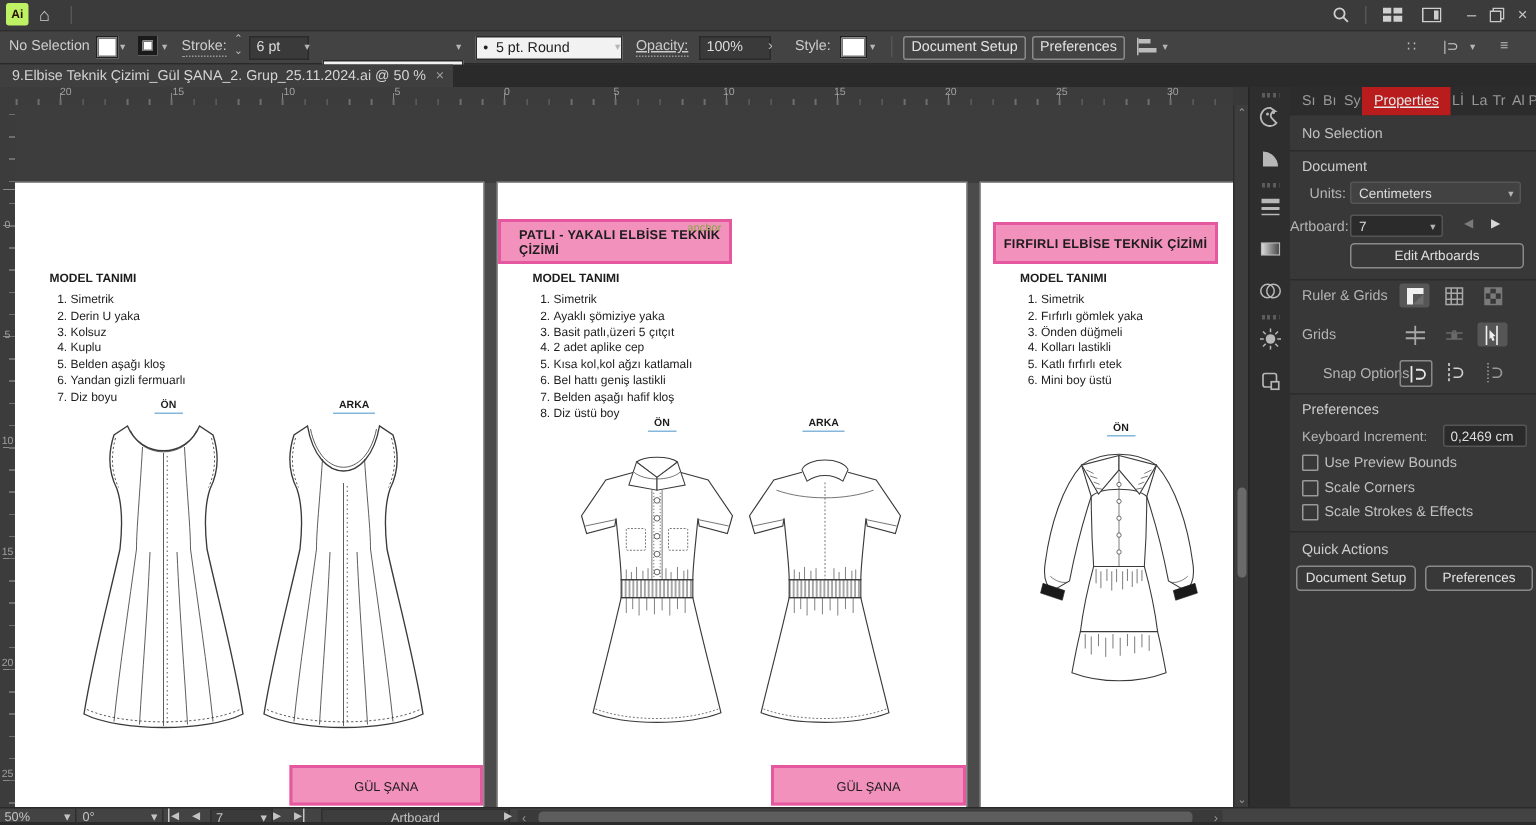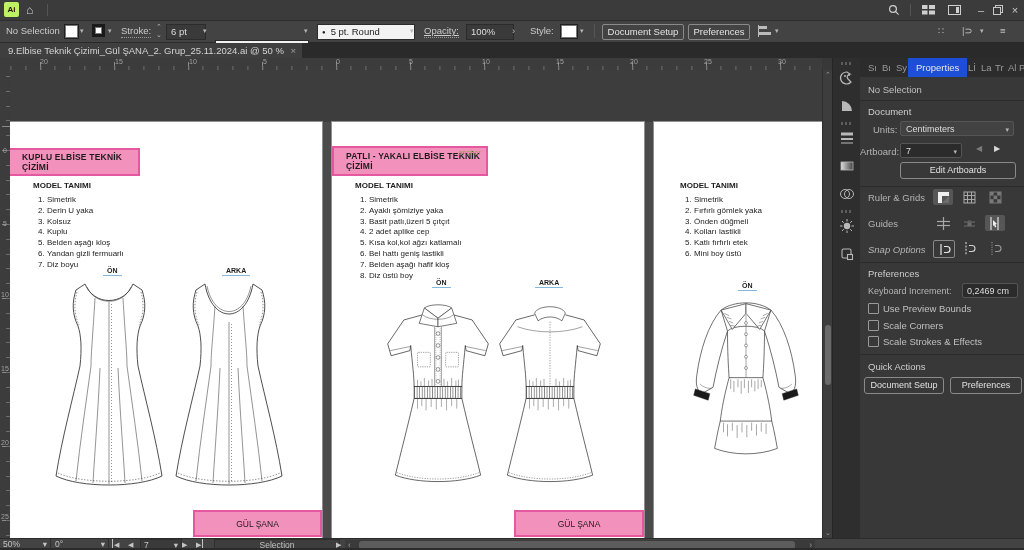--- a/index.html
+++ b/index.html
@@ -57,21 +57,21 @@
   .vscroll{left:822px;top:70px;width:10px;height:468px;background:#3d3d3d;border-left:1px solid #2e2e2e;}
   .vthumb{position:absolute;left:2px;top:255px;width:6px;height:60px;background:#6a6a6a;border-radius:3px;}
   .scrollarr{position:absolute;left:0;width:10px;text-align:center;color:#9a9a9a;font-size:7px;}
   .dock{left:832px;top:58px;width:28px;height:480px;background:#2e2e2e;border-left:1px solid #252525;}
   .dockico{position:absolute;left:6px;width:16px;height:16px;}
   .dock .grip{position:absolute;left:8px;width:12px;height:3px;
       background:repeating-linear-gradient(to right,#5c5c5c 0 2px,transparent 2px 4px);}
   .panel{left:860px;top:58px;width:164px;height:480px;background:#383838;}
   .ptabs{position:absolute;left:0;top:0;width:164px;height:19px;background:#2c2c2c;overflow:hidden;}
   .ptab{position:absolute;top:0;font-size:9.5px;color:#989898;line-height:19px;}
-  .ptab.active{background:#1d4ed8;color:#e8e8e8;padding:0 8px;}
+  .ptab.active{background:#b91c1c;color:#e8e8e8;padding:0 8px;text-decoration:underline;}
   .plabel{position:absolute;font-size:9.5px;color:#b4b4b4;}
   .phead{position:absolute;font-size:9.5px;color:#cdcdcd;}
   .pdiv{position:absolute;left:0;width:164px;height:1px;background:#2b2b2b;}
   .pselect{position:absolute;background:#424242;border:1px solid #555;border-radius:2px;height:15px;line-height:15px;
            font-size:9px;color:#ddd;padding:0 5px;box-sizing:border-box;}
   .pselect .caret{position:absolute;right:4px;top:0;line-height:15px;}
   .pbtn{position:absolute;border:1px solid #8a8a8a;border-radius:3px;height:15px;line-height:15px;
         font-size:9px;color:#e0e0e0;text-align:center;}
   .pico{position:absolute;width:20px;height:16px;display:flex;align-items:center;justify-content:center;}
   .pico.on{background:#565656;border-radius:2px;}
@@ -189,23 +189,20 @@
   <span style="top:222px;">10</span>
   <span style="top:296px;">15</span>
   <span style="top:370px;">20</span>
   <span style="top:444px;">25</span>
 </div>
 
 <div class="abs canvas">
   <div class="abs pasteband"></div>
 
   <div class="ab" style="left:0px;width:312px;">
-    <div class="pinkbox" style="left:-10px;top:26px;width:140px;background:#F391BD;padding-left:20px;">
-      <span>KUPLU ELBİSE TEKNİK ÇİZİMİ</span>
-    </div>
     <div class="mh" style="left:23px;top:59px;">MODEL TANIMI</div>
     <ol style="left:23px;top:73px;width:190px;">
       <li>Simetrik</li>
         <li>Derin U yaka</li>
         <li>Kolsuz</li>
         <li>Kuplu</li>
         <li>Belden aşağı kloş</li>
         <li>Yandan gizli fermuarlı</li>
         <li>Diz boyu</li>
     </ol>
@@ -367,20 +364,23 @@
           <path d="M84,110 v9"></path>
           <path d="M90,110 v12"></path>
       </g>
     </svg>
     <div class="sig" style="left:182px;top:388px;width:130px;background:#F391BD;">
       <span>GÜL ŞANA</span>
     </div>
   </div>
 
   <div class="ab" style="left:644px;width:168px;">
+    <div class="pinkbox" style="left:8px;top:26px;width:150px;background:#F391BD;justify-content:center;">
+      <span>FIRFIRLI ELBİSE TEKNİK ÇİZİMİ</span>
+    </div>
     <div class="mh" style="left:26px;top:59px;">MODEL TANIMI</div>
     <ol style="left:26px;top:73px;width:135px;">
       <li>Simetrik</li>
         <li>Fırfırlı gömlek yaka</li>
         <li>Önden düğmeli</li>
         <li>Kolları lastikli</li>
         <li>Katlı fırfırlı etek</li>
         <li>Mini boy üstü</li>
     </ol>
     <span class="viewlab" style="left:84px;top:160px;">ÖN</span>
@@ -565,21 +565,21 @@
     <svg width="13" height="13" viewBox="0 0 13 13">
         <rect x="1" y="1" width="11" height="11" fill="none" stroke="#7a7a7a"></rect>
         <rect x="1" y="1" width="3.6" height="3.6" fill="#7a7a7a"></rect>
         <rect x="8.2" y="1" width="3.6" height="3.6" fill="#7a7a7a"></rect>
         <rect x="4.6" y="4.6" width="3.6" height="3.6" fill="#7a7a7a"></rect>
         <rect x="1" y="8.2" width="3.6" height="3.6" fill="#7a7a7a"></rect>
         <rect x="8.2" y="8.2" width="3.6" height="3.6" fill="#7a7a7a"></rect>
       </svg>
   </div>
 
-  <span class="plabel" style="left:8px;top:160px;">Guides</span>
+  <span class="plabel" style="left:8px;top:160px;">Grids</span>
   <div class="pico" style="left:73px;top:157px;">
     <svg width="13" height="13" viewBox="0 0 13 13">
         <g stroke="#a8a8a8" stroke-width="1.2">
           <line x1="0" y1="4.5" x2="13" y2="4.5"></line>
           <line x1="0" y1="8.5" x2="13" y2="8.5"></line>
           <line x1="6.5" y1="0" x2="6.5" y2="13"></line>
         </g>
       </svg>
   </div>
   <div class="pico" style="left:99px;top:157px;">
@@ -595,21 +595,21 @@
   <div class="pico on" style="left:125px;top:157px;">
     <svg width="13" height="13" viewBox="0 0 13 13">
         <g stroke="#f0f0f0" stroke-width="1.1">
           <line x1="2" y1="0" x2="2" y2="13"></line>
           <line x1="9" y1="0" x2="9" y2="13"></line>
         </g>
         <path d="M4,3 l4,4 l-1.6,0.4 l1,2.4 l-1.4,0.6 l-1,-2.4 l-1,1.2 Z" fill="#f0f0f0"></path>
       </svg>
   </div>
 
-  <span class="plabel" style="left:8px;top:186px;font-style:italic;">Snap Options</span>
+  <span class="plabel" style="left:22px;top:186px;">Snap Options</span>
   <div class="pico box" style="left:73px;top:182px;">
     <svg width="13" height="13" viewBox="0 0 13 13">
         <line x1="3" y1="1" x2="3" y2="12" stroke="#e8e8e8" stroke-width="1.2"></line>
         <path d="M6,3.5 h3 a3,3 0 0 1 0,6 h-3" fill="none" stroke="#e8e8e8" stroke-width="1.2"></path>
       </svg>
   </div>
   <div class="pico" style="left:99px;top:182px;">
     <svg width="13" height="13" viewBox="0 0 13 13">
         <g stroke="#d2d2d2" stroke-width="1.1">
           <line x1="3" y1="0" x2="3" y2="13" stroke-dasharray="2,1.4"></line>
@@ -656,21 +656,21 @@
   </div>
   <span class="abs" style="left:112px;font-size:7px;border-left:1.5px solid #c4c4c4;padding-left:1px;">◀</span>
   <span class="abs" style="left:128px;font-size:7px;">◀</span>
   <div class="sfield" style="left:140px;width:34px;border:1px solid #2f2f2f;background:#3a3a3a;">
     <span>7</span>
     <span class="caret" style="position:absolute;right:3px;">▾</span>
   </div>
   <span class="abs" style="left:182px;font-size:7px;">▶</span>
   <span class="abs" style="left:196px;font-size:7px;border-right:1.5px solid #c4c4c4;padding-right:1px;">▶</span>
   <div class="sfield" style="left:214px;width:118px;background:#3d3d3d;border:1px solid #2f2f2f;text-align:center;">
-    <span>Selection</span>
+    <span>Artboard</span>
   </div>
   <span class="abs" style="left:336px;font-size:7px;">▶</span>
   <div class="hscroll">
     <span class="abs" style="left:3px;color:#9a9a9a;">‹</span>
     <div class="hthumb"></div>
     <span class="abs" style="right:3px;color:#9a9a9a;">›</span>
   </div>
 </div>
 <div class="abs bottom-edge"></div>
 

